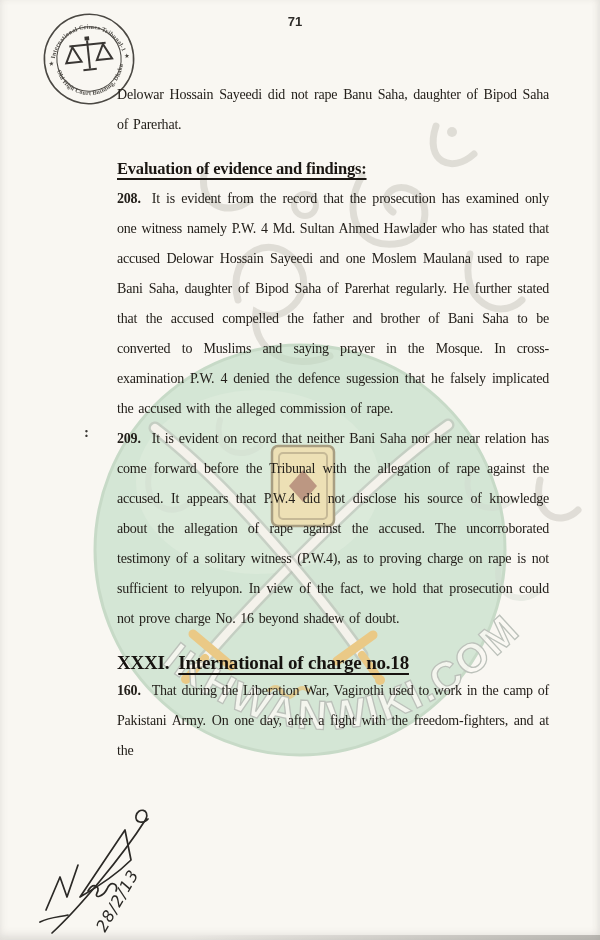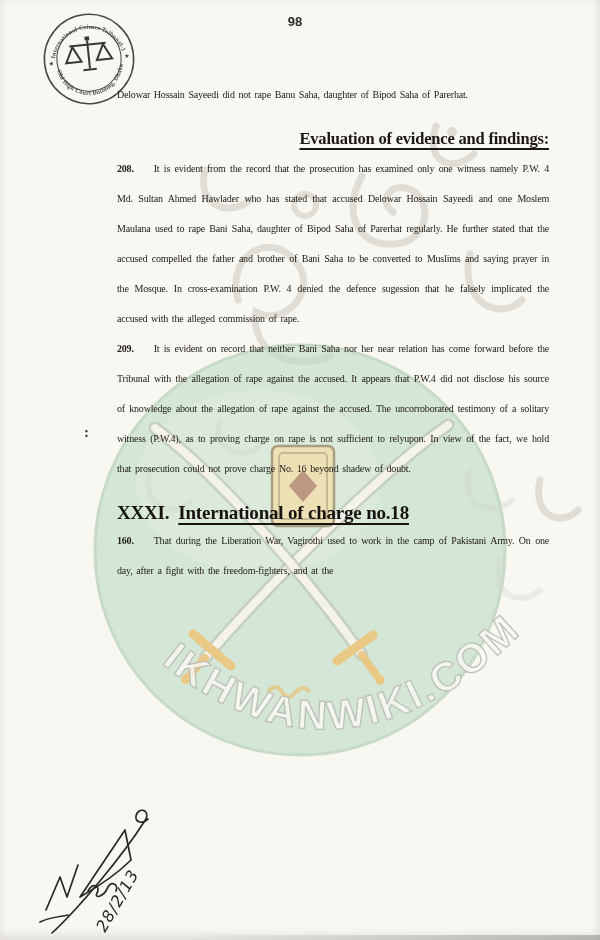--- a/index.html
+++ b/index.html
@@ -8,26 +8,26 @@
         box-shadow:inset 0 -5px 8px rgba(90,88,82,.14), inset -3px 0 6px rgba(120,118,110,.06);}
   .watermark-svg{position:absolute;left:0;top:0;z-index:0;}
   .page-number{position:absolute;top:14px;left:280px;width:30px;text-align:center;z-index:2;
                font-family:"Liberation Sans",sans-serif;font-size:13px;font-weight:700;color:#2e2c29;}
   .seal{position:absolute;left:41px;top:11px;width:96px;height:96px;z-index:2;opacity:.88;}
   .seal .ring{fill:none;stroke:#34312c;}
   .seal-arc{font-family:"Liberation Serif",serif;font-size:6.4px;font-weight:600;fill:#34312c;letter-spacing:.25px;}
   .seal-star{font-size:6.6px;fill:#34312c;text-anchor:middle;font-family:"DejaVu Sans",sans-serif;}
   .scales{stroke:#201d1a;fill:none;stroke-width:2.1;}
   .body-text{position:absolute;left:117px;top:80px;width:432px;z-index:2;letter-spacing:-.2px;}
-  .body-text p{margin:0;text-align:justify;font-size:10px;line-height:30px;word-spacing:1.5px;}
+  .body-text p{margin:0;text-align:justify;font-size:14px;line-height:30px;word-spacing:1.5px;}
   .intro{margin:0;}
-  .section-heading{margin:14px 0 0 0;font-size:16.5px;line-height:30px;font-weight:700;color:#1b1713;text-align:right;}
+  .section-heading{margin:14px 0 0 0;font-size:16.5px;line-height:30px;font-weight:700;color:#1b1713;}
   .u{text-decoration:underline;text-decoration-thickness:1.6px;text-underline-offset:3.5px;}
   .para{margin-top:14px;}
-  .pnum{font-weight:700;margin-right:20px;}
+  .pnum{font-weight:700;margin-right:11px;}
   .chapter-heading{margin:16px 0 0 0;font-size:19px;line-height:26px;font-weight:700;color:#171310;font-family:"Liberation Serif",serif;}
   .roman{margin-right:9px;}
   .sub-heading{margin:6px 0 0 0;font-size:16.5px;line-height:24px;font-weight:700;color:#171310;}
   .p210{margin-top:6px;}
   .stray-mark{position:absolute;left:84px;top:424px;z-index:2;font-size:15px;font-weight:700;color:#3a3733;}
   .signature{position:absolute;left:30px;top:805px;width:180px;height:135px;z-index:2;}
   .sig-stroke{fill:none;stroke:#2b2926;stroke-width:1.7;stroke-linecap:round;stroke-linejoin:round;}
   .sig-date{font-family:"DejaVu Sans",sans-serif;font-style:italic;font-size:16px;fill:#2b2926;letter-spacing:1px;}
   .callig{stroke:#c7c4bc;fill:none;stroke-width:7;stroke-linecap:round;opacity:.5;}
   .callig-light{stroke:#b6c7b8;fill:none;stroke-width:6;stroke-linecap:round;opacity:.4;}
@@ -87,21 +87,21 @@
 
       <path d="M 268,692 q 8,-10 14,0 q 6,10 14,0 q 6,-8 14,0" stroke="#d9a83f" stroke-width="4" fill="none" opacity=".8"></path>
 
       <path id="wmArc" d="M 110,615 Q 340,860 570,580" fill="none"></path>
       <text class="wm-arc">
         <textPath href="#wmArc" startOffset="50%" text-anchor="middle">IKHWANWIKI.COM</textPath>
       </text>
     </g>
   </svg>
 
-  <div class="page-number">98</div>
+  <div class="page-number">71</div>
 
   <svg class="seal" viewBox="0 0 100 100">
     <g transform="rotate(-6 50 50)">
       <circle class="ring" cx="50" cy="50" r="46.5" stroke-width="1.6"></circle>
       <circle class="ring" cx="50" cy="50" r="33.5" stroke-width="1.1"></circle>
       <defs>
         <path id="sealTop" d="M 13.5,55 A 36.5,36.5 0 0 1 86.5,55"></path>
         <path id="sealBot" d="M 17,41 A 35,35 0 1 0 83,41"></path>
       </defs>
       <text class="seal-arc">

